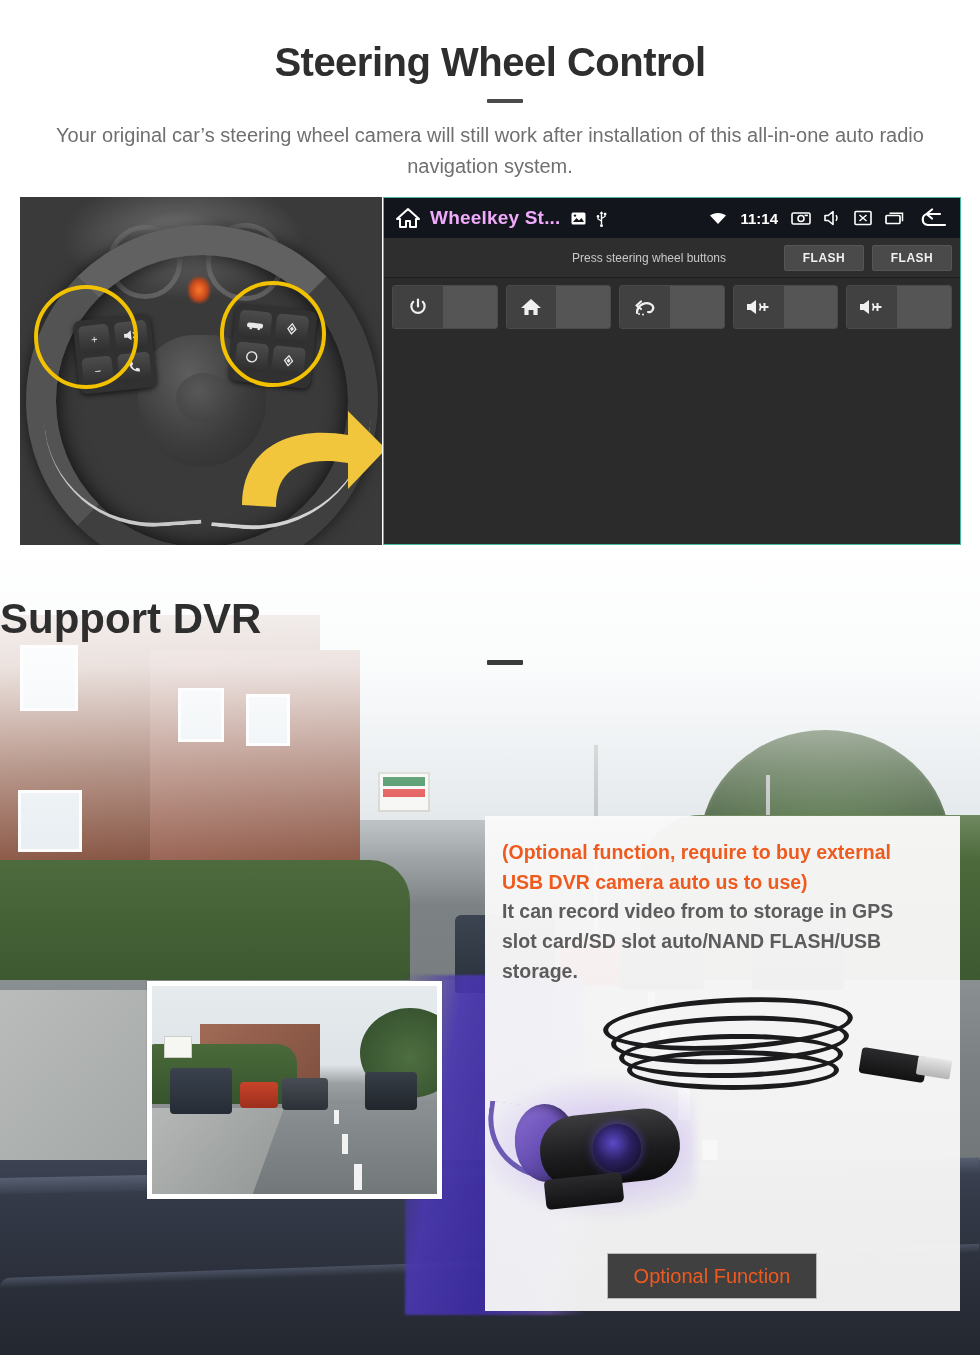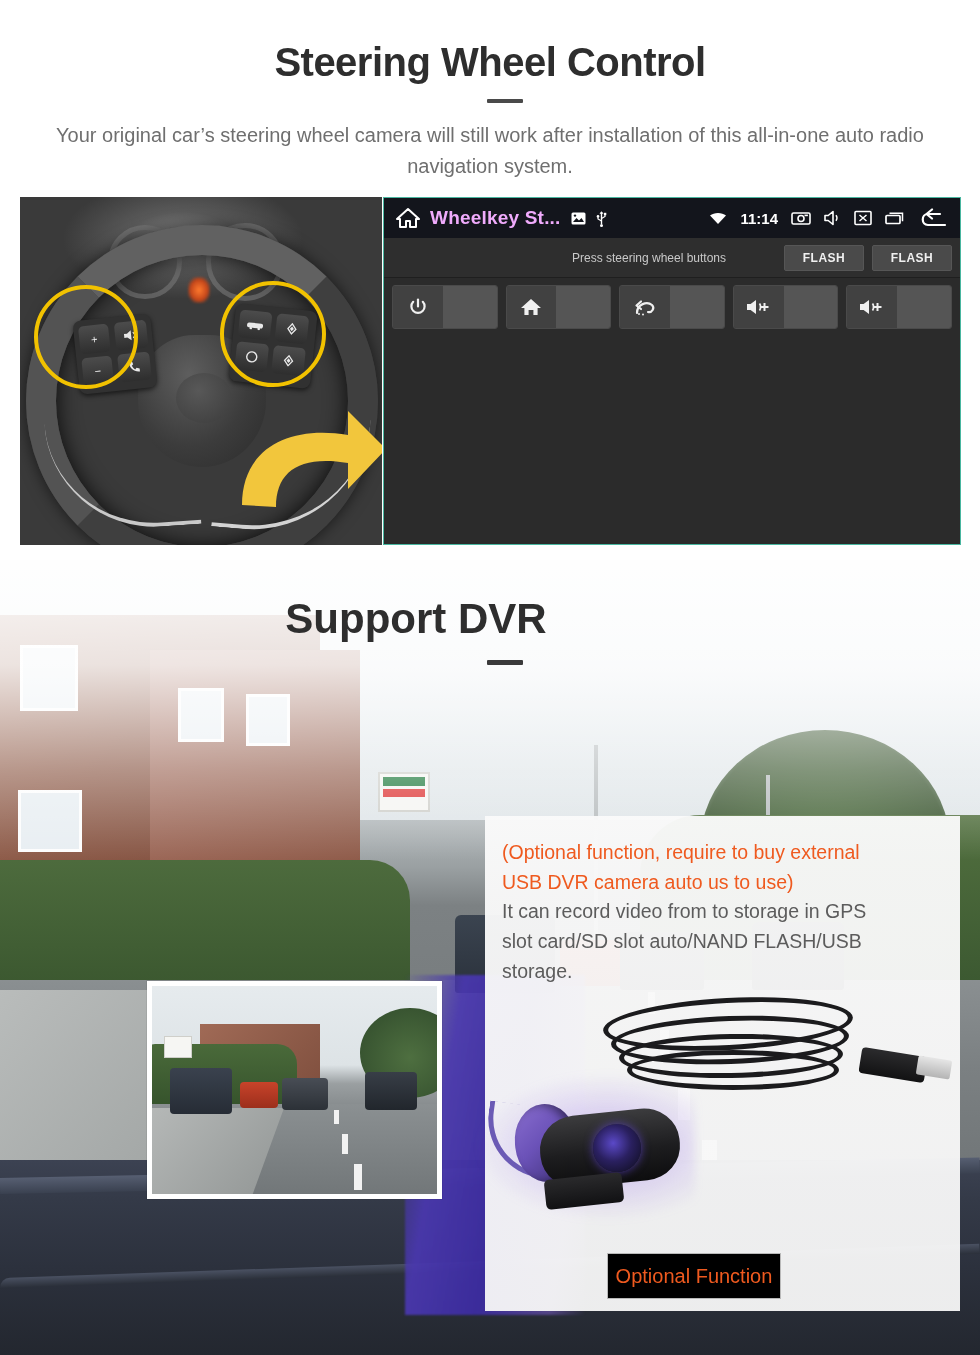--- a/index.html
+++ b/index.html
@@ -197,21 +197,21 @@
   .forsale i { display:block; height:8px; background:#d33; margin:3px; font-size:0;}
   .pole { position:absolute; background:#b6bbbd; }
 
   
   .haze {
     position:absolute; left:0; top:0; width:980px; height:300px;
     background:linear-gradient(180deg, rgba(255,255,255,.96) 0%, rgba(255,255,255,.82) 35%, rgba(255,255,255,.35) 70%, rgba(255,255,255,0) 100%);
   }
 
   .sec2-title {
-    position:absolute; left:0; top:35px; width:832px; text-align:center;
+    position:absolute; left:0; top:35px; width:832px; 
     font-size:42px; font-weight:bold; color:#2e2e2e;
   }
   .title-rule2 {
     position:absolute; left:487px; top:100px; width:36px; height:5px;
     background:#3a3a3a; border-radius:1px;
   }
 
   
   .dash {
     position:absolute; left:0; top:600px; width:980px; height:195px;
@@ -259,21 +259,21 @@
   .dvr-thumb .t-sign { position:absolute; left:12px; top:50px; width:28px; height:22px;
     background:#f6f6f3; border:1px solid #cfcfca;}
 
   
   .panel {
     position:absolute; left:485px; top:816px; width:475px; height:495px;
     background:linear-gradient(180deg, rgba(250,250,250,.96) 0%, rgba(247,247,247,.95) 100%);
   }
   .panel-text {
     position:absolute; left:17px; top:22px; width:445px;
-    font-size:19.5px; line-height:1.52; color:#5c5c5c; font-weight:400;
+    font-size:19.5px; line-height:1.52; color:#5c5c5c; font-weight:700;
   }
   .panel-text .hl { color:#ef5a1f; display:block; }
 
   
   .prod { position:absolute; left:0; top:160px; width:475px; height:270px; }
   .cam-body {
     position:absolute; left:55px; top:136px; width:140px; height:72px;
     background:linear-gradient(180deg,#3c3c3e 0%, #1d1d1f 55%, #0d0d0e 100%);
     border-radius:36px / 34px; transform:rotate(-6deg);
   }
@@ -311,22 +311,22 @@
     background:linear-gradient(180deg,#e6e6e6,#b4b4b4); border-radius:2px;
     transform:rotate(9deg);
   }
   .cable-tail {
     position:absolute; left:0px; top:130px; width:86px; height:70px;
     border-left:5px solid #6b5bb5; border-bottom:5px solid #6b5bb5;
     border-radius:0 0 0 60px; transform:rotate(8deg);
   }
 
   .opt-btn {
-    position:absolute; left:607px; top:1253px; width:174px; height:46px;
-    background:#000000; border:1px solid #b9b9b9;
+    position:absolute; left:607px; top:1253px; width:210px; height:46px;
+    background:#404040; border:1px solid #b9b9b9;
     color:#ef5a1f; font-size:20px; font-weight:400;
     display:flex; align-items:center; justify-content:center;
   }
 </style>
 </head>
 <body>
 
 <div class="page">
 
   <div class="sec1">

